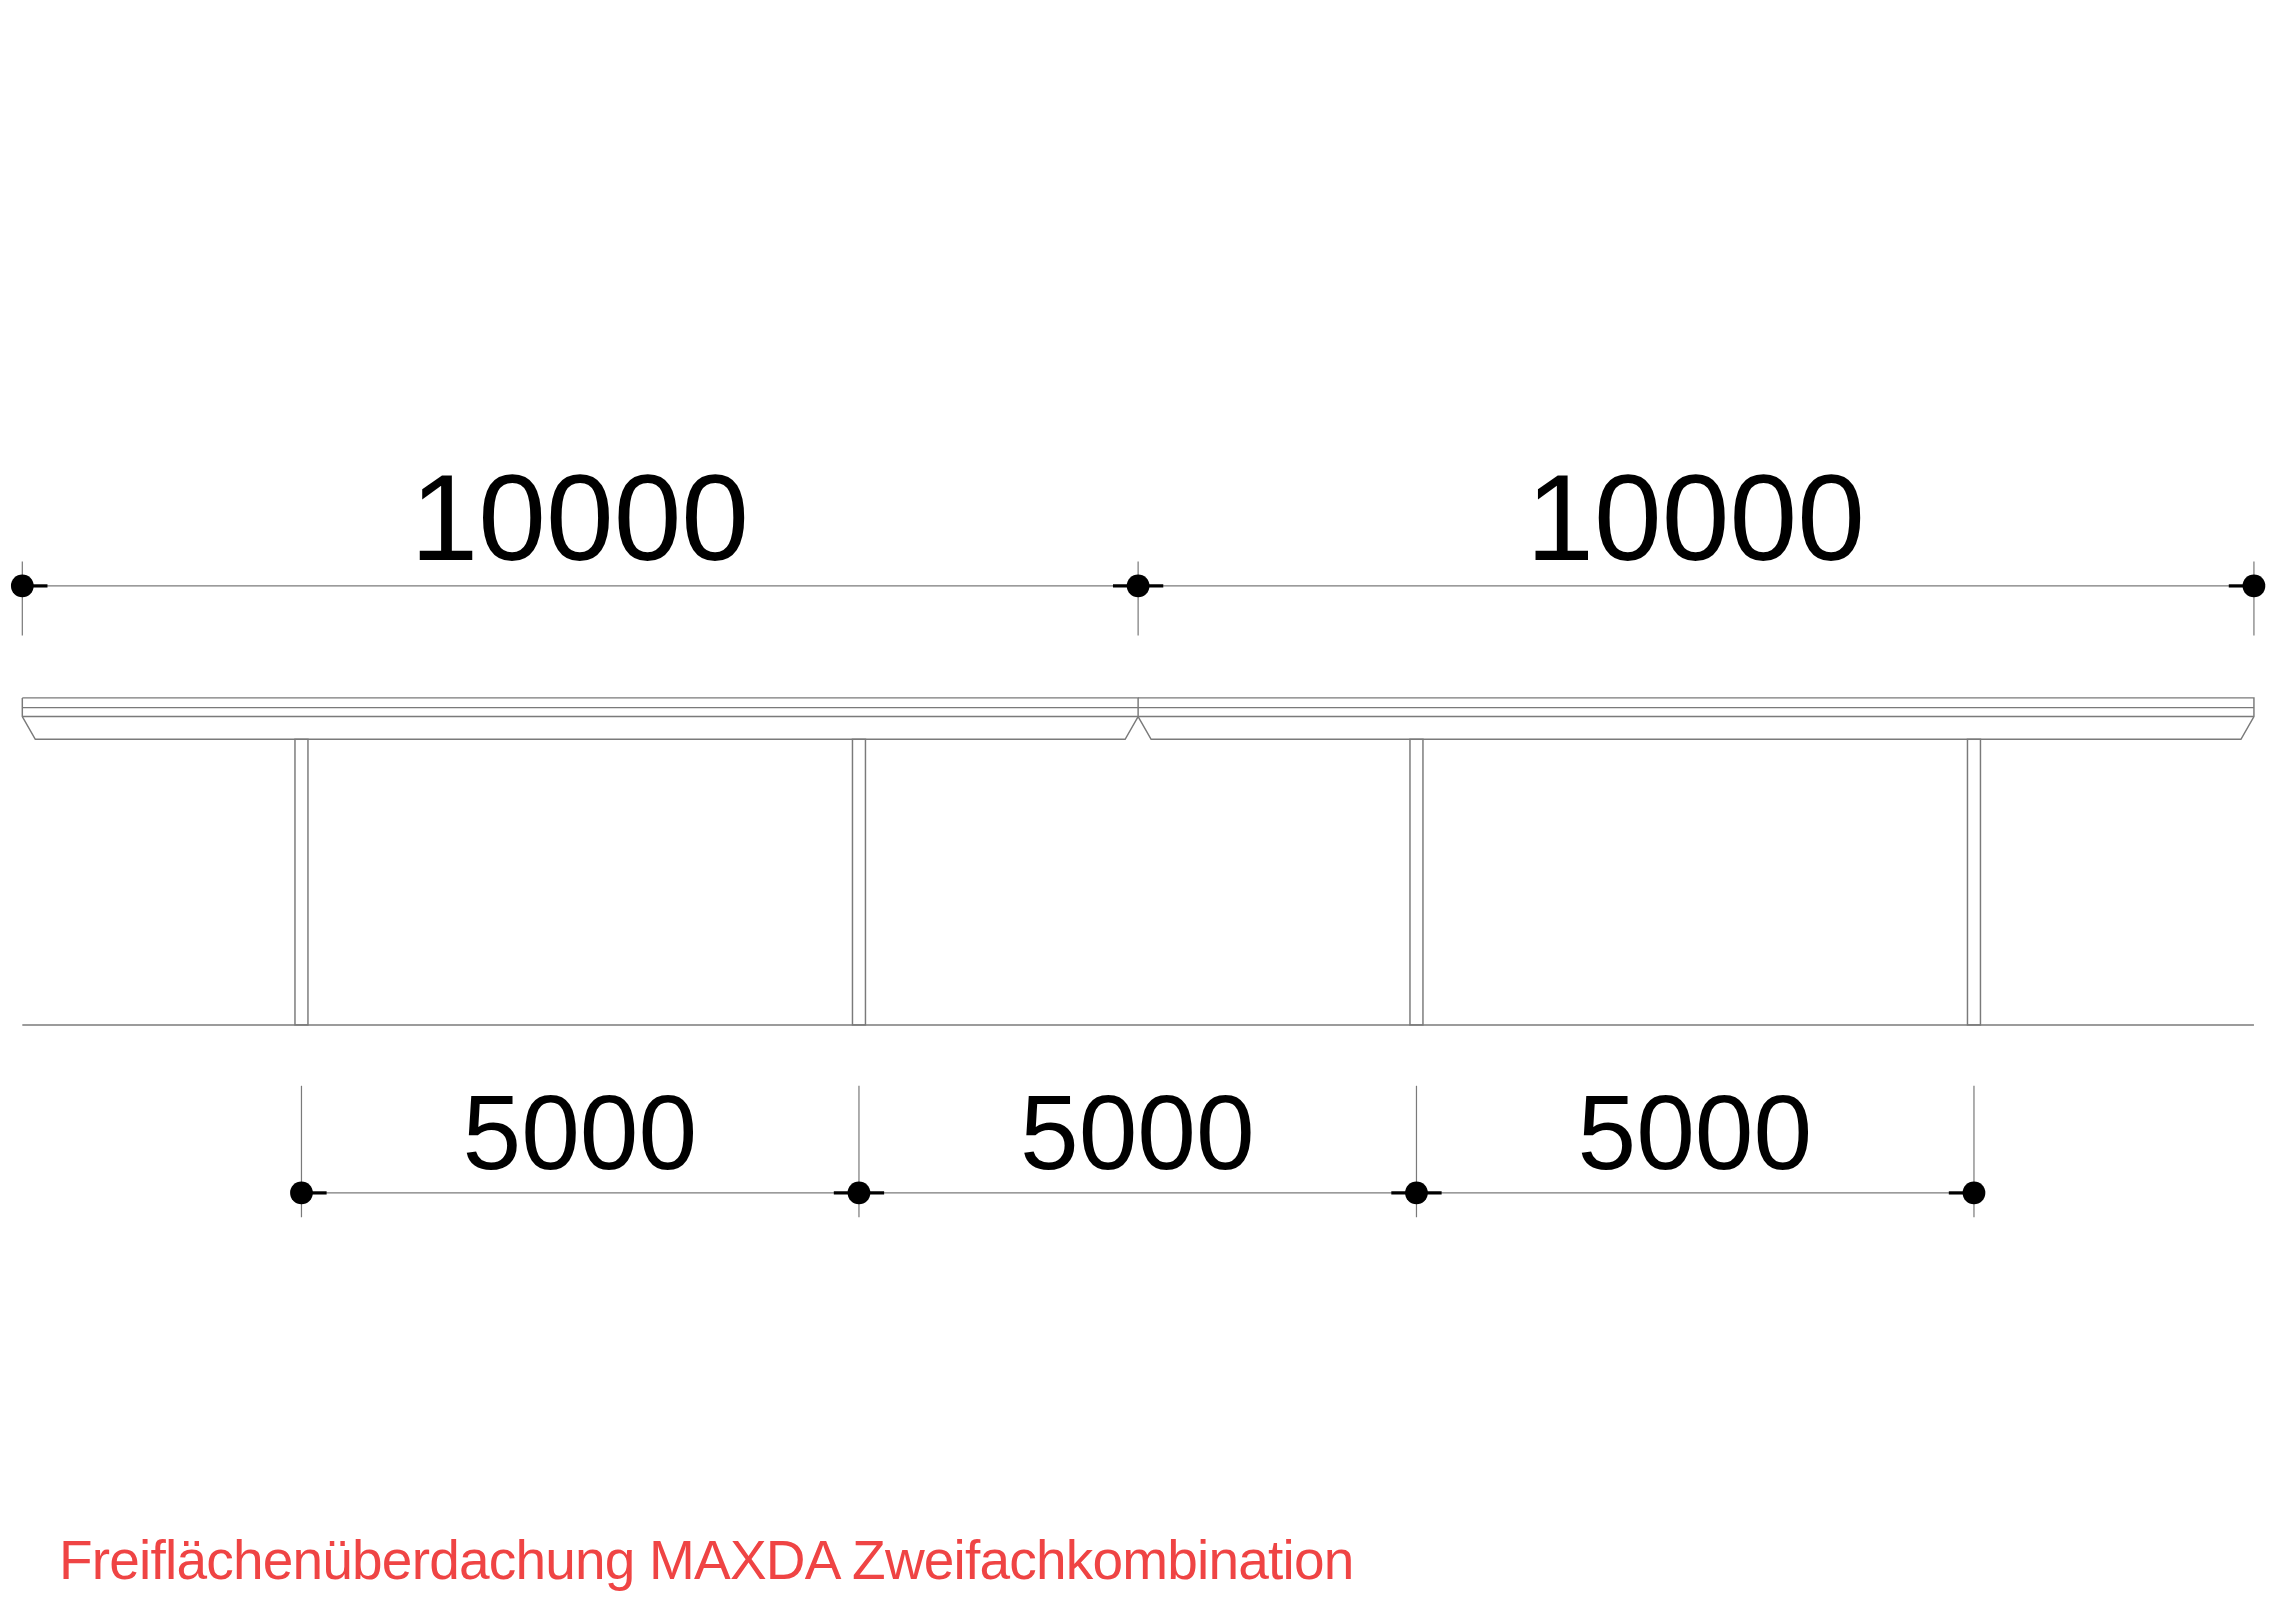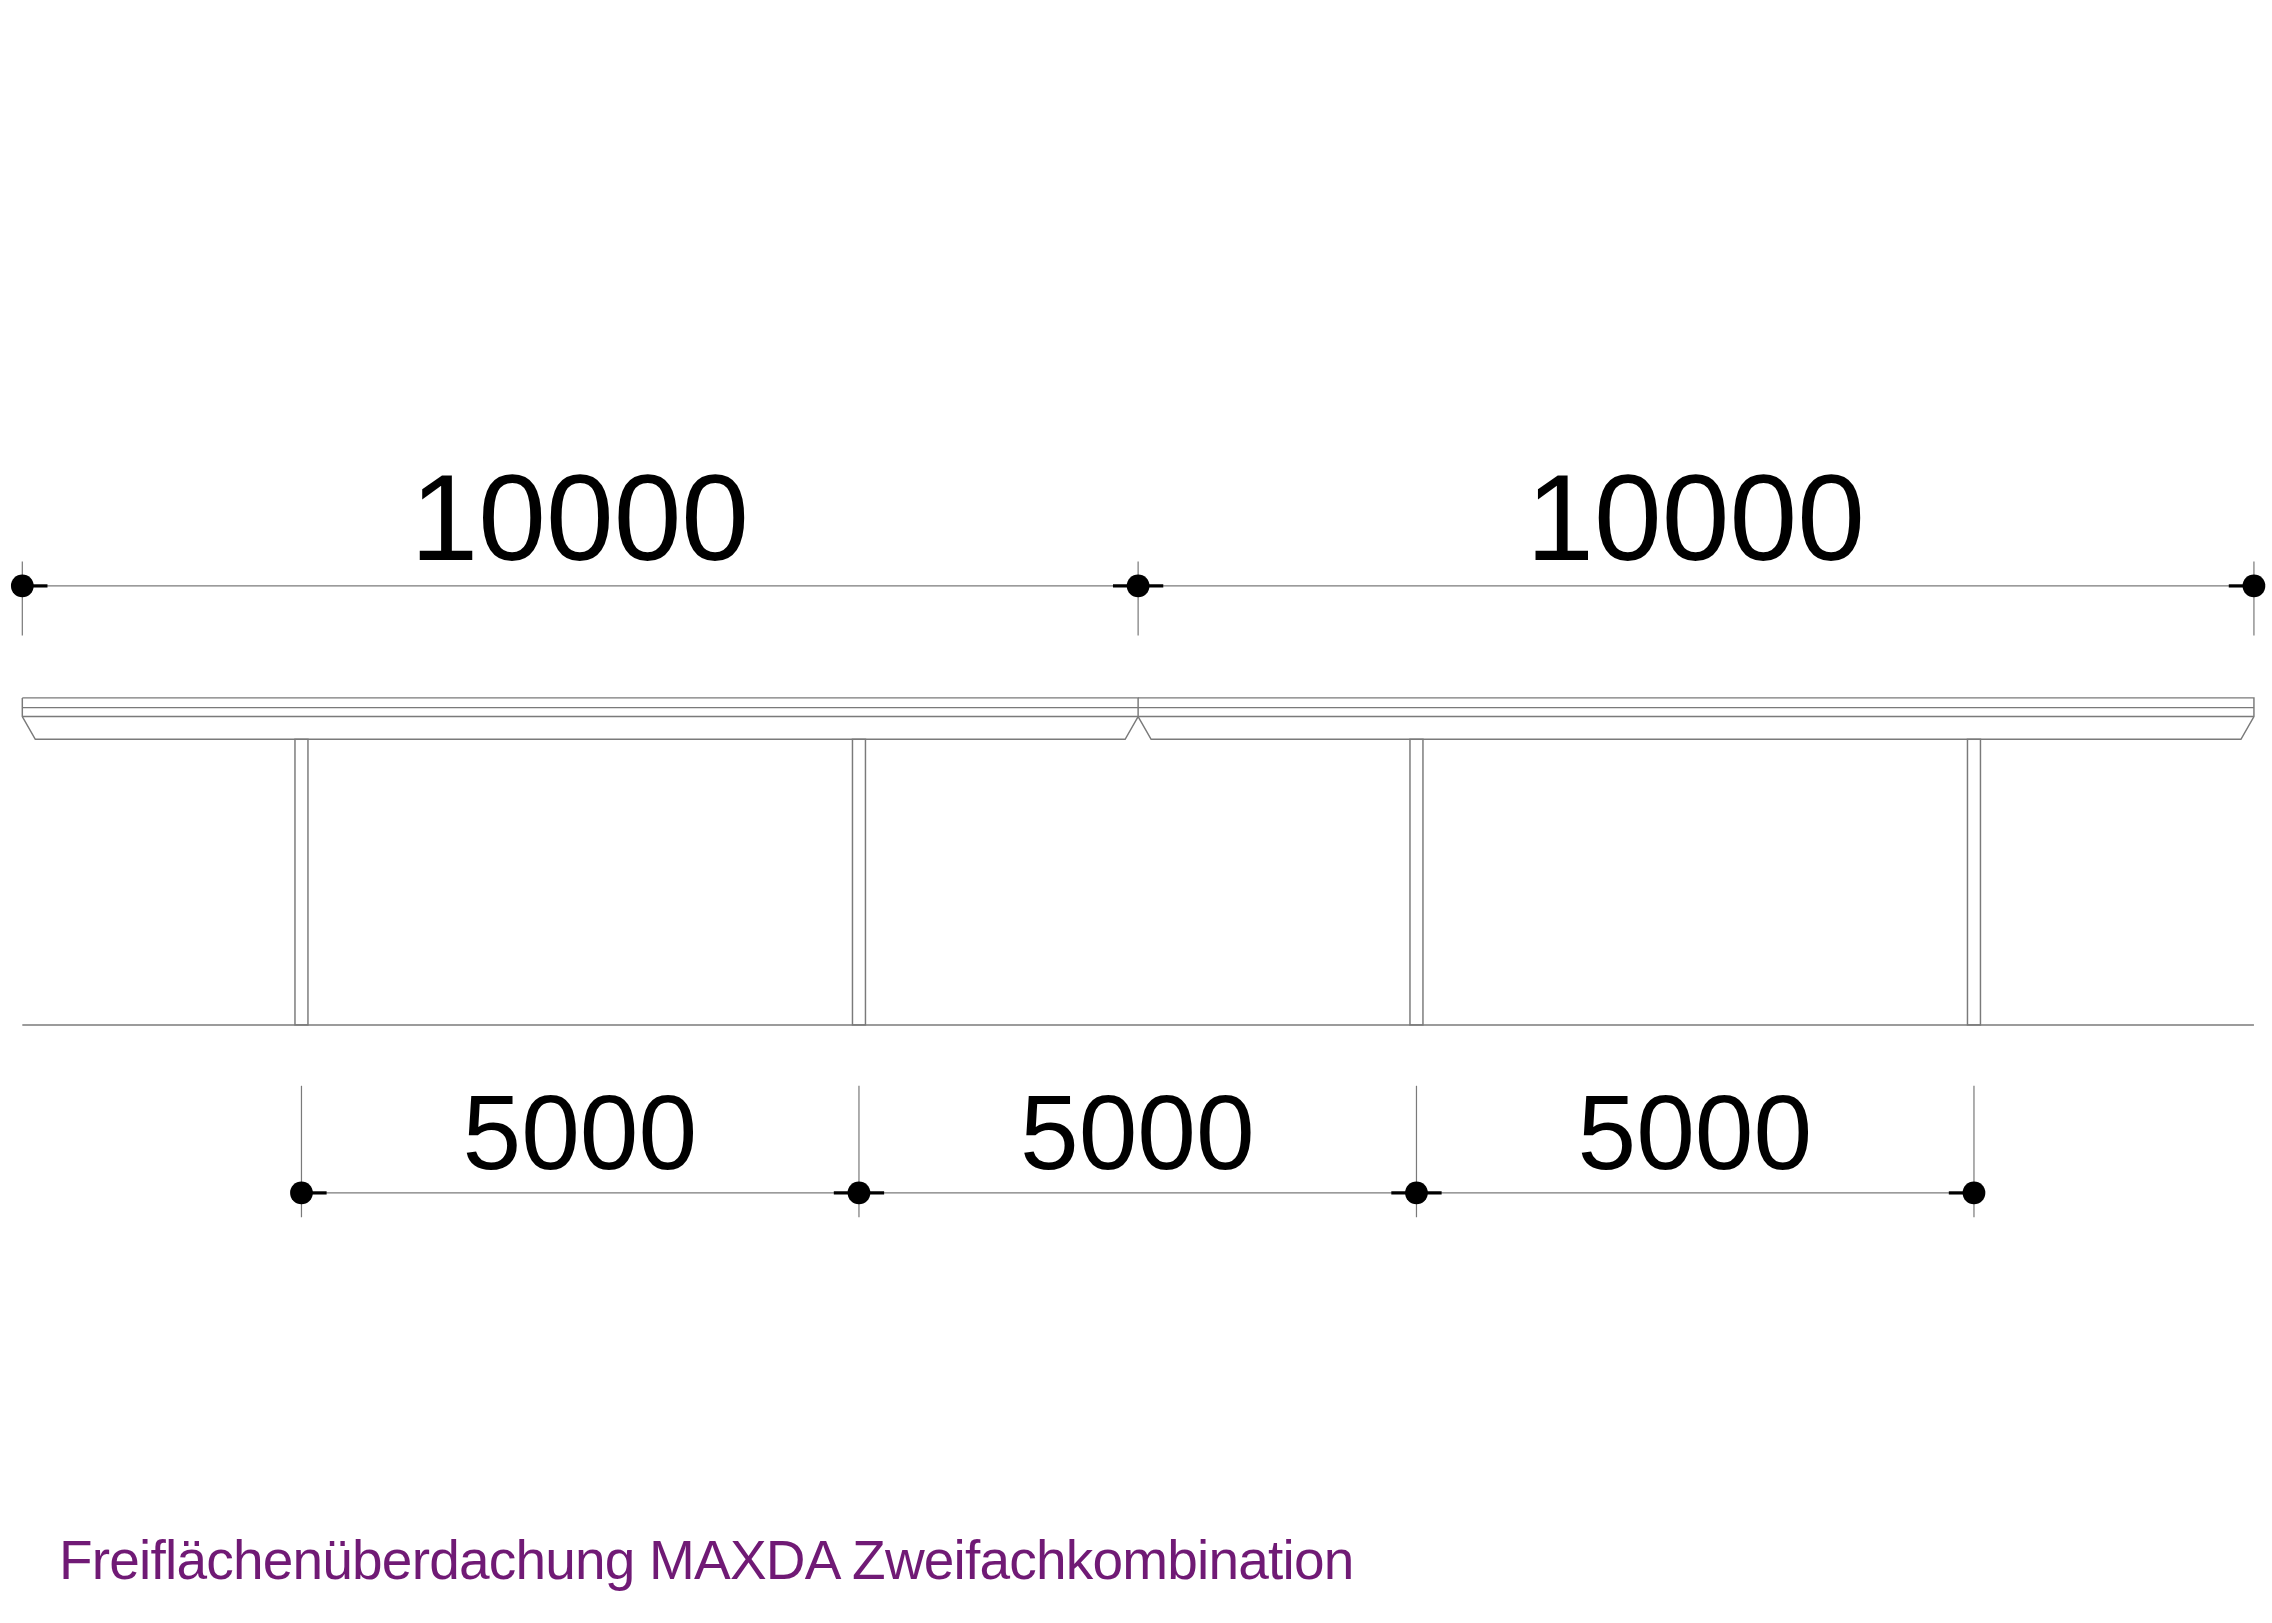--- a/index.html
+++ b/index.html
@@ -1,19 +1,19 @@
 <!DOCTYPE html>
 <html style="font-size:13px"><head>
 <meta charset="utf-8">
 <style>
   html,body{margin:0;padding:0;background:#ffffff;}
   body{width:2273px;height:1623px;position:relative;overflow:hidden;}
   svg{position:absolute;left:0;top:0;}
   .dim-text{font-family:"Liberation Sans",sans-serif;fill:#000;}
-  .title{position:absolute;left:59px;top:1528px;font-family:"Liberation Sans",sans-serif;font-size:55px;font-weight:300;color:#701a75;letter-spacing:-0.8px;white-space:nowrap;}
+  .title{position:absolute;left:59px;top:1528px;font-family:"Liberation Sans",sans-serif;font-size:55px;font-weight:300;color:#ef4444;letter-spacing:-0.8px;white-space:nowrap;}
 </style>
 </head>
 <body>
 
 <svg width="2273" height="1623" viewBox="0 0 2800 2000" xmlns="http://www.w3.org/2000/svg">
   <g stroke="#7a7a7a" stroke-width="1.5" fill="none">
     <line x1="27" y1="722" x2="2777" y2="722"></line>
     <line x1="27" y1="692" x2="27" y2="783"></line>
     <line x1="1402" y1="692" x2="1402" y2="783"></line>
     <line x1="2777" y1="692" x2="2777" y2="783"></line>

